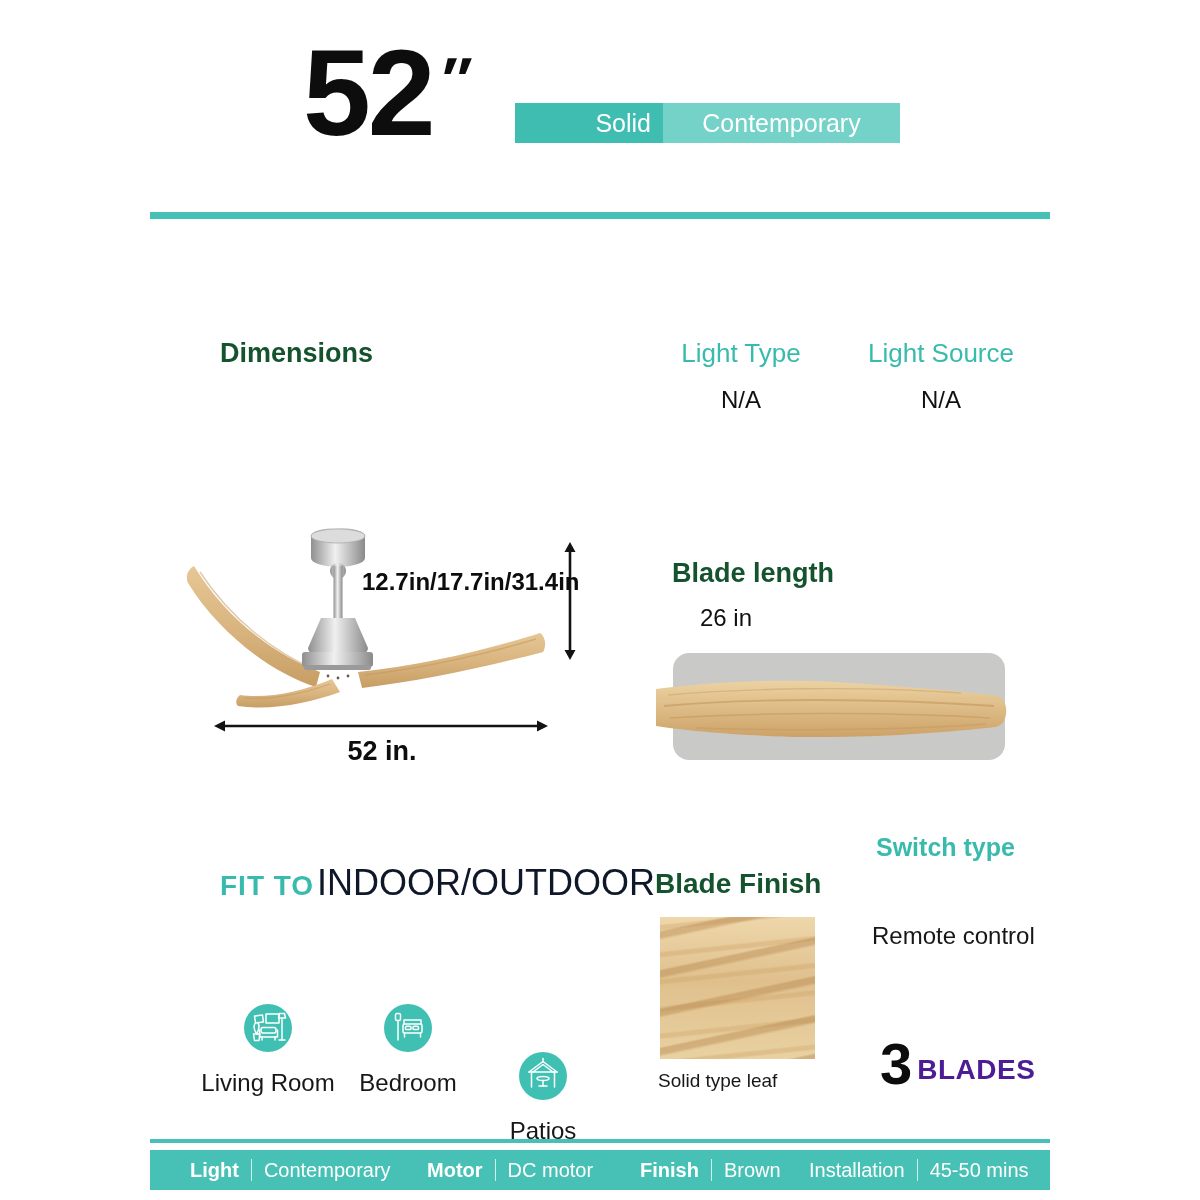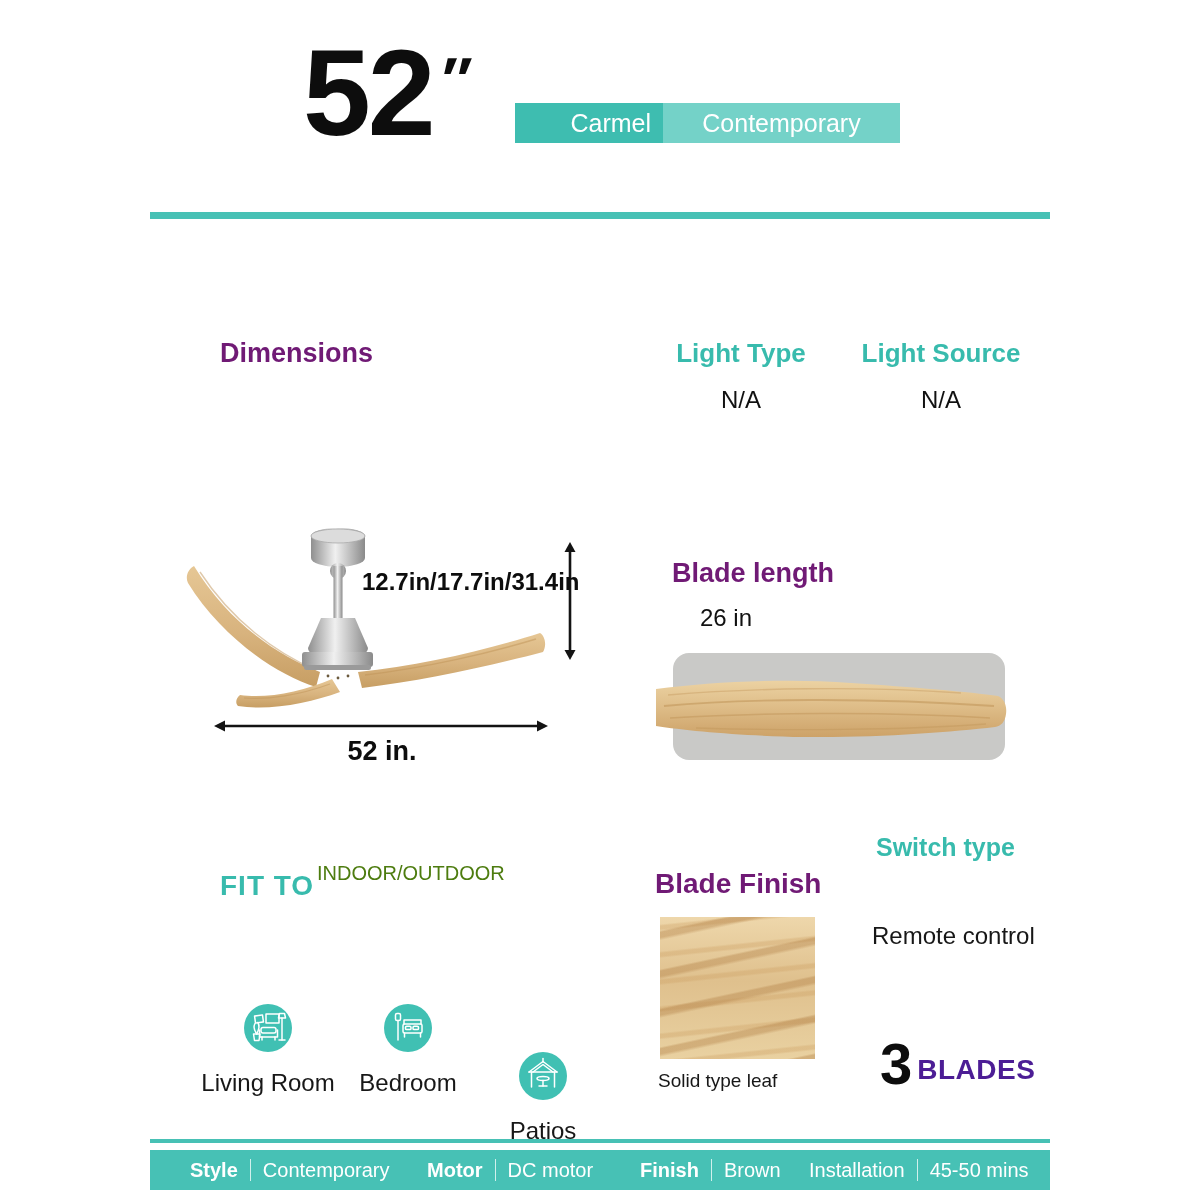--- a/index.html
+++ b/index.html
@@ -13,37 +13,37 @@
   
   .size-display{left:303px;top:28px;display:flex;align-items:flex-start;}
   .size-value{font-size:122px;font-weight:800;line-height:1.08;letter-spacing:-3px;color:#0d0d0d;}
   .size-unit{font-size:62px;font-weight:800;color:#0d0d0d;margin-left:8px;margin-top:16px;transform:skewX(-6deg);}
   .badge{left:515px;top:103px;height:40px;display:flex;font-size:25px;color:#ffffff;}
   .badge-primary{background:#3ebdb0;width:148px;display:flex;align-items:center;justify-content:flex-end;padding-right:12px;box-sizing:border-box;}
   .badge-secondary{background:#74d2c8;width:237px;display:flex;align-items:center;justify-content:center;}
   .divider{left:150px;top:212px;width:900px;height:7px;background:#47c1b5;}
 
   
-  .teal-heading{color:#701a75;font-weight:700;font-size:27px;}
+  .teal-heading{color:#14532d;font-weight:700;font-size:27px;}
 
   .light-col{width:176px;text-align:center;}
-  .light-title{color:#38bbad;font-weight:700;font-size:26px;}
+  .light-title{color:#38bbad;font-weight:400;font-size:26px;}
   .light-value{font-size:24px;color:#111;margin-top:17px;}
 
   
   .dim-height{left:362px;top:568px;font-size:24px;font-weight:700;color:#0d0d0d;}
   .dim-width{left:300px;top:736px;width:164px;text-align:center;font-size:27px;font-weight:700;color:#0d0d0d;}
 
   
   .blade-length-value{left:700px;top:604px;font-size:24px;}
   .blade-box{left:673px;top:653px;width:332px;height:107px;background:#c9c9c7;border-radius:16px;}
 
   
   .fit-to-label{left:220px;top:870px;font-size:28px;font-weight:700;color:#38bbad;letter-spacing:1px;}
-  .fit-to-value{left:317px;top:862px;font-size:20px;font-weight:400;color:#4d7c0f;}
+  .fit-to-value{left:317px;top:862px;font-size:36px;font-weight:400;color:#0f172a;}
   .room{display:flex;flex-direction:column;align-items:center;width:140px;}
   .room-icon{width:48px;height:48px;}
   .room-label{margin-top:17px;font-size:24px;color:#171717;white-space:nowrap;}
 
   
   .wood-swatch{
     left:660px;top:917px;width:155px;height:142px;
     background-color:#e5c795;
     background-image:
       repeating-linear-gradient(168deg, rgba(178,128,70,0) 0 13px, rgba(178,128,70,.40) 15px 20px, rgba(178,128,70,0) 23px 38px),
@@ -70,21 +70,21 @@
 <body>
 
 <div class="canvas">
 
   <div class="abs size-display">
     <span class="size-value">52</span>
     <span class="size-unit">″</span>
   </div>
 
   <div class="abs badge">
-    <div class="badge-primary">Carmel</div>
+    <div class="badge-primary">Solid</div>
     <div class="badge-secondary">Contemporary</div>
   </div>
 
   <div class="abs divider"></div>
 
   <div class="abs teal-heading" style="left:220px;top:338px;">Dimensions</div>
 
   <div class="abs light-col" style="left:653px;top:338px;">
     <div class="light-title">Light Type</div>
     <div class="light-value">N/A</div>
@@ -230,21 +230,21 @@
   <div class="abs switch-value">Remote control</div>
 
   <div class="abs blades-row">
     <span class="blades-count">3</span>
     <span class="blades-label">BLADES</span>
   </div>
 
   <div class="abs footer-line"></div>
   <div class="abs footer-bar">
     <div class="footer-group fg1">
-      <span class="footer-label">Style</span>
+      <span class="footer-label">Light</span>
       <span class="footer-sep"></span>
       <span class="footer-value">Contemporary</span>
     </div>
     <div class="footer-group fg2">
       <span class="footer-label">Motor</span>
       <span class="footer-sep"></span>
       <span class="footer-value">DC motor</span>
     </div>
     <div class="footer-group fg3">
       <span class="footer-label">Finish</span>

